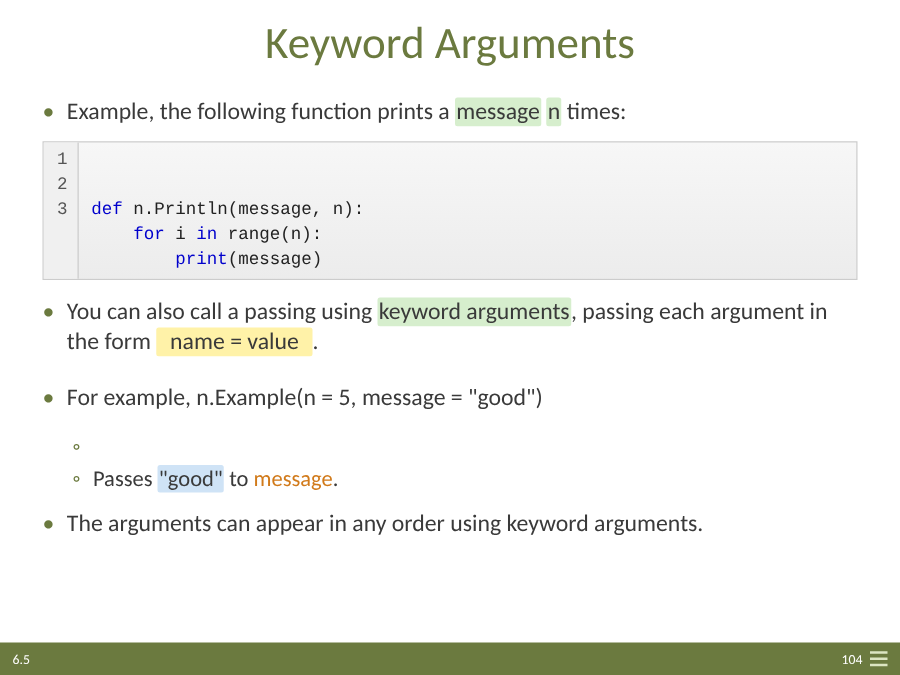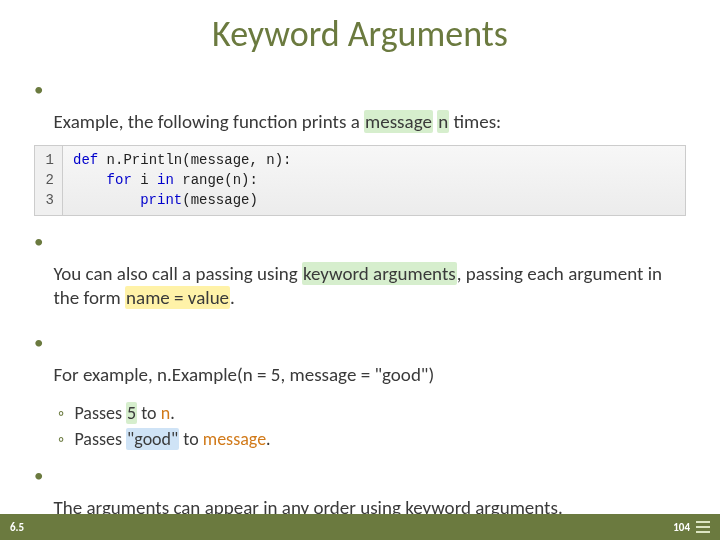--- a/index.html
+++ b/index.html
@@ -34,21 +34,21 @@
     margin-bottom: 10px;
     font-size: 19px;
     color: #3a3a3a;
     line-height: 1.3;
   }
   .bullet .dot {
     color: #6b7a3f;
     margin-right: 10px;
     flex-shrink: 0;
   }
-  .bullet .text { flex: 1; margin-top: 32px; }
+  .bullet .text { flex: 1; }
   .bullet.justify .text { text-align: justify; }
   .sub-bullet {
     display: flex;
     margin-left: 24px;
     margin-bottom: 4px;
     font-size: 18px;
     color: #3a3a3a;
   }
   .sub-bullet .ring {
     color: #6b7a3f;
@@ -69,40 +69,40 @@
     border-right: 1px solid #ccc;
     padding: 4px 8px;
     text-align: right;
     color: #555;
     min-width: 28px;
   }
   .code {
     padding: 4px 10px;
     white-space: pre;
     color: #222;
+    margin-top: 40px;
   }
   .code .kw { color: #0000cc; }
   .hl-green { background: #d6eecd; border-radius: 2px; padding: 0 1px; }
-  .hl-yellow { background: #fff2a8; border-radius: 2px; padding: 0 1px; }
+  .hl-yellow { background: #fff2a8; border-radius: 2px; padding: 0 11px; }
   .hl-blue { background: #cfe3f6; border-radius: 2px; padding: 0 1px; }
   .orange { color: #d17a1a; }
   .footer {
     position: absolute;
     bottom: 0;
     left: 0;
     right: 0;
     height: 26px;
     background: #6b7a3f;
     display: flex;
     align-items: center;
     justify-content: space-between;
     padding: 0 10px;
     color: #fff;
     font-size: 11px;
-    font-weight: bold;
   }
   .footer-right { display: flex; align-items: center; gap: 6px; }
   .menu-icon {
     width: 14px; height: 12px;
     display: inline-flex; flex-direction: column; justify-content: space-between;
   }
   .menu-icon span { display:block; height:2px; background:#dce5c2; }
   .spacer-sm { height: 4px; }
   .spacer-md { height: 10px; }
 </style>
@@ -143,23 +143,20 @@
 
     <div class="bullet">
       <span class="dot">•</span>
       <span class="text">For example, n.Example(n = 5, message = "good")</span>
     </div>
 
     <div class="spacer-sm"></div>
 
     <div class="sub-bullet">
       <span class="ring">◦</span>
-      <span>
-        <span>Passes </span><span class="hl-green">5</span><span> to </span><span class="orange">n</span><span>.</span>
-      </span>
     </div>
     <div class="sub-bullet">
       <span class="ring">◦</span>
       <span>
         <span>Passes </span><span class="hl-blue">"good"</span><span> to </span><span class="orange">message</span><span>.</span>
       </span>
     </div>
 
     <div class="spacer-md"></div>
 

